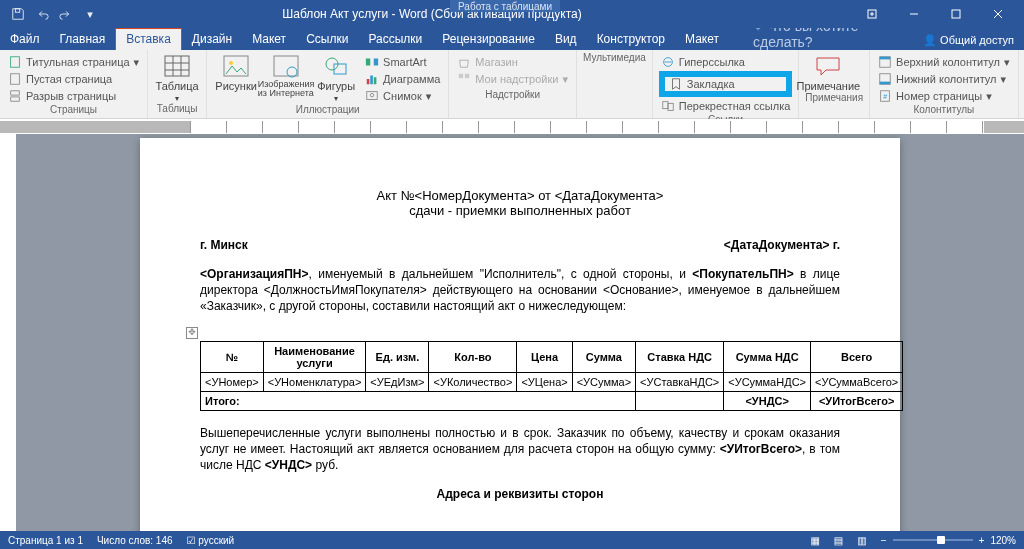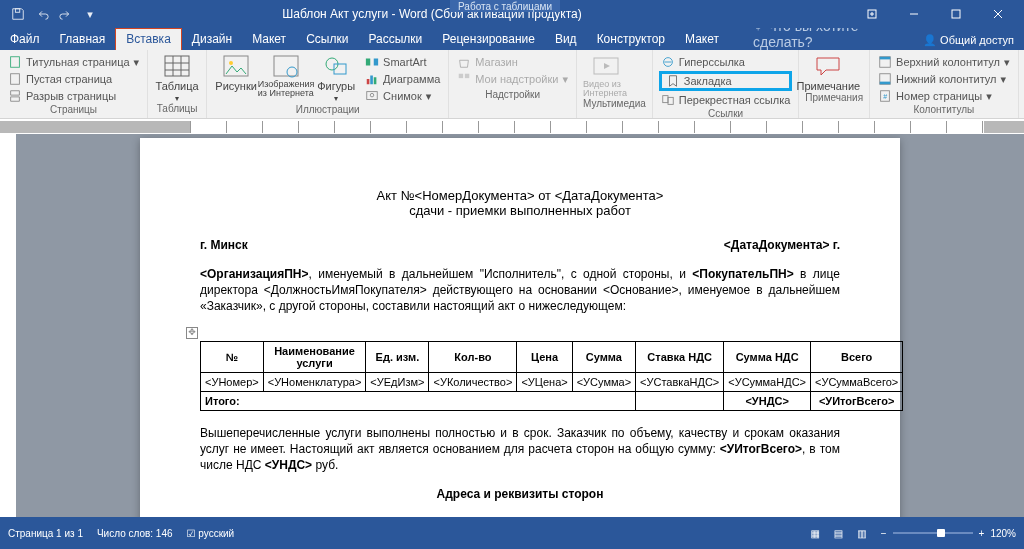--- a/index.html
+++ b/index.html
@@ -22,35 +22,35 @@
 .ribbon{background:#f1f1f1;height:68px;border-bottom:1px solid #d4d4d4;display:flex;font-size:11px;color:#444}
 .grp{border-right:1px solid #e0e0e0;padding:2px 6px 0;display:flex;flex-direction:column;justify-content:space-between}
 .grp-body{display:flex;gap:4px;align-items:flex-start;flex:1}
 .grp-label{text-align:center;font-size:10px;color:#666;padding-bottom:18px}
 .rbig{display:flex;flex-direction:column;align-items:center;width:46px;padding-top:2px;gap:2px;color:#444}
 .rbig svg{width:28px;height:24px}
 .rlist{display:flex;flex-direction:column;gap:1px;padding-top:2px}
 .ritem{display:flex;align-items:center;gap:4px;padding:1px 2px;white-space:nowrap;color:#555}
 .ritem svg{width:14px;height:14px;flex-shrink:0}
 .ritem.dim{color:#aaa}
-.ritem.hl{border:3px solid #0ea5e9;padding:0 4px}
+.ritem.hl{border:6px solid #0ea5e9;padding:0 4px}
 .ruler{background:#fff;height:16px;border-bottom:1px solid #ccc;position:relative;font-size:8px;color:#666}
 .ruler-v{position:absolute;left:0;top:134px;bottom:18px;width:16px;background:#fff;border-right:1px solid #ccc}
 .workarea{position:absolute;left:16px;right:0;top:134px;bottom:18px;background:#8f98a4;overflow:auto}
 .page{width:760px;min-height:900px;background:#fff;margin:4px auto 20px;box-shadow:0 2px 8px rgba(0,0,0,.3);padding:50px 60px;box-sizing:border-box;font-family:Arial,sans-serif;font-size:12px;color:#000}
 .doc-title{text-align:center;font-weight:normal;font-size:13px;margin-bottom:20px}
 .row-city{display:flex;justify-content:space-between;font-weight:bold;margin-bottom:14px}
 .para{text-align:justify;line-height:1.35;margin-bottom:14px}
 .para b{font-weight:bold}
 .tblmark{position:relative;left:-14px;top:-2px;width:10px;height:10px;border:1px solid #888;font-size:9px;line-height:8px;text-align:center;color:#888}
 table.doc{border-collapse:collapse;width:100%;font-size:11px;margin-bottom:14px}
 table.doc th,table.doc td{border:1px solid #000;padding:3px 4px;text-align:center;vertical-align:middle}
 table.doc th{font-weight:bold}
 .addr{text-align:center;font-weight:bold;}
-.statusbar{position:absolute;bottom:0;left:0;right:0;height:18px;background:#2b579a;color:#fff;display:flex;align-items:center;font-size:10px;padding:7px 8px;gap:14px}
+.statusbar{position:absolute;bottom:0;left:0;right:0;height:18px;background:#2b579a;color:#fff;display:flex;align-items:center;font-size:10px;padding:0 8px;gap:14px}
 .statusbar .spacer{flex:1}
 .zoom{display:flex;align-items:center;gap:6px}
 .slider{width:80px;height:2px;background:#6a8bc0;position:relative}
 .slider::after{content:"";position:absolute;left:55%;top:-3px;width:8px;height:8px;background:#fff;border-radius:1px}
 .ruler-marks{position:absolute;left:190px;right:40px;top:2px;height:12px;background:repeating-linear-gradient(90deg,#999 0,#999 1px,transparent 1px,transparent 36px)}
 .ruler-dark{position:absolute;left:0;width:190px;top:2px;height:12px;background:#b8b8b8}
 .ruler-dark2{position:absolute;right:0;width:40px;top:2px;height:12px;background:#b8b8b8}
 </style>
 </head>
 <body>
@@ -214,29 +214,20 @@
           </div>
       <div class="ritem dim"><svg viewBox="0 0 16 16">
               <rect x="2" y="2" width="5" height="5" fill="#ccc"></rect>
               <rect x="9" y="2" width="5" height="5" fill="#ccc"></rect>
             </svg><span>Мои надстройки</span> ▾</div>
     </div>
       </div>
     <div class="grp-label">Надстройки</div>
   </div>
   <div class="grp">
-    <div class="grp-body">
-        <div class="rbig dim" style="color:#aaa">
-          <svg viewBox="0 0 28 24">
-            <rect x="2" y="4" width="24" height="16" fill="none" stroke="#bbb"></rect>
-            <path d="M12 9l6 3-6 3z" fill="#bbb"></path>
-          </svg>
-          <span style="font-size:9px;line-height:1">Видео из Интернета</span>
-        </div>
-      </div>
     <div class="grp-label">Мультимедиа</div>
   </div>
   <div class="grp">
     <div class="grp-body">
         <div class="rlist">
       <div class="ritem">
             <svg viewBox="0 0 16 16">
               <circle cx="8" cy="8" r="5" fill="none" stroke="#39c"></circle>
               <path d="M4 8h8" stroke="#39c"></path>
             </svg>

